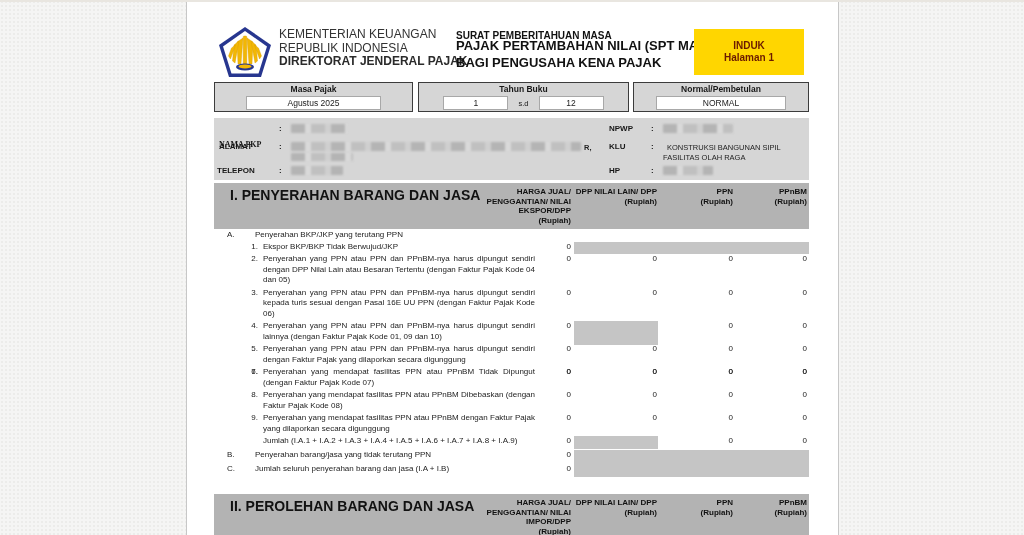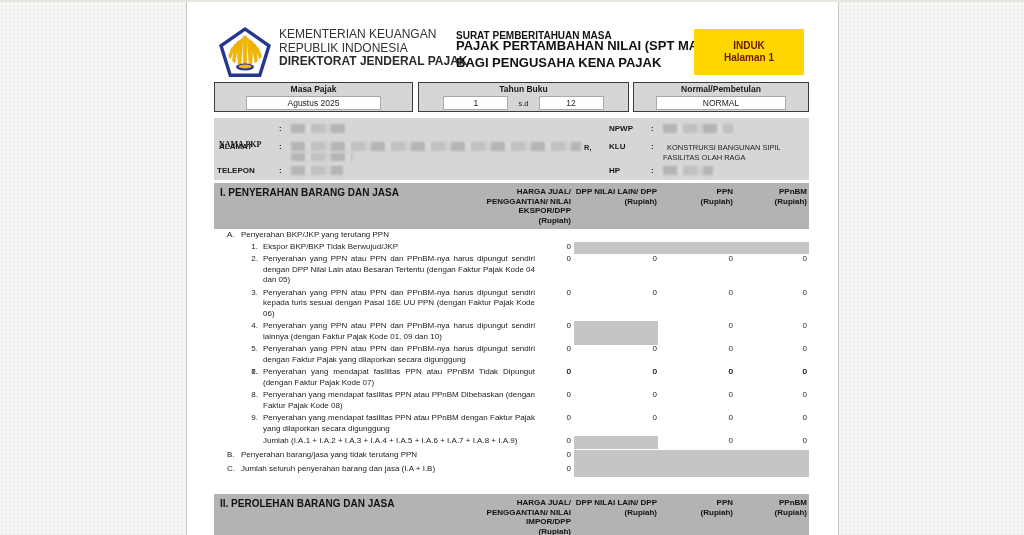--- a/index.html
+++ b/index.html
@@ -45,31 +45,31 @@
   .ident .lab{position:absolute;font-weight:bold;font-size:8px;color:#171717;}
   .ident .col{position:absolute;font-weight:bold;font-size:8px;color:#171717;}
   .ident .val{position:absolute;font-size:7.5px;color:#222;line-height:9px;}
   .redacted{
     position:absolute;border-radius:1px;
     background:repeating-linear-gradient(90deg,#b4b4b4 0 14px,#d9d9d9 14px 20px,#c0c0c0 20px 34px,#cfcfcf 34px 40px);
     filter:blur(1.3px);
   }
   
   .sechead{position:absolute;left:27px;width:595px;background:#b3b3b3;}
-  .sechead .stitle{position:absolute;left:6px;top:4px;font-weight:bold;font-size:10px;color:#111;}
+  .sechead .stitle{position:absolute;left:16px;top:4px;font-weight:bold;font-size:14px;color:#111;}
   .ch{position:absolute;top:4px;text-align:right;font-weight:bold;font-size:8px;line-height:9.5px;color:#111;}
   .ch1{right:238px;} .ch2{right:152px;} .ch3{right:76px;} .ch4{right:2px;}
   
   .tbody{position:absolute;left:27px;top:230px;width:595px;}
   .trow{position:relative;margin-bottom:2px;font-size:8px;line-height:10.5px;color:#1c1c1c;}
   .trow .marker{position:absolute;top:0;}
   .m-letter{left:13px;}
   .m-num{left:27px;width:17px;text-align:right;}
   .trow .txt{margin-left:49px;width:272px;text-align:justify;}
-  .trow.letter .txt{margin-left:27px;width:330px;white-space:nowrap;text-align:left;}
+  .trow.letter .txt{margin-left:41px;width:330px;white-space:nowrap;text-align:left;}
   .trow.sum .txt{width:330px;white-space:nowrap;text-align:left;}
   .val{position:absolute;top:0;text-align:right;font-size:8px;}
   .v1{right:238px;} .v2{right:152px;} .v3{right:76px;} .v4{right:2px;}
   .redact{position:absolute;top:0;background:#c5c5c5;}
   .red234{left:360px;right:0;}
   .red2{left:360px;width:84px;}
 </style>
 </head>
 <body>
 

